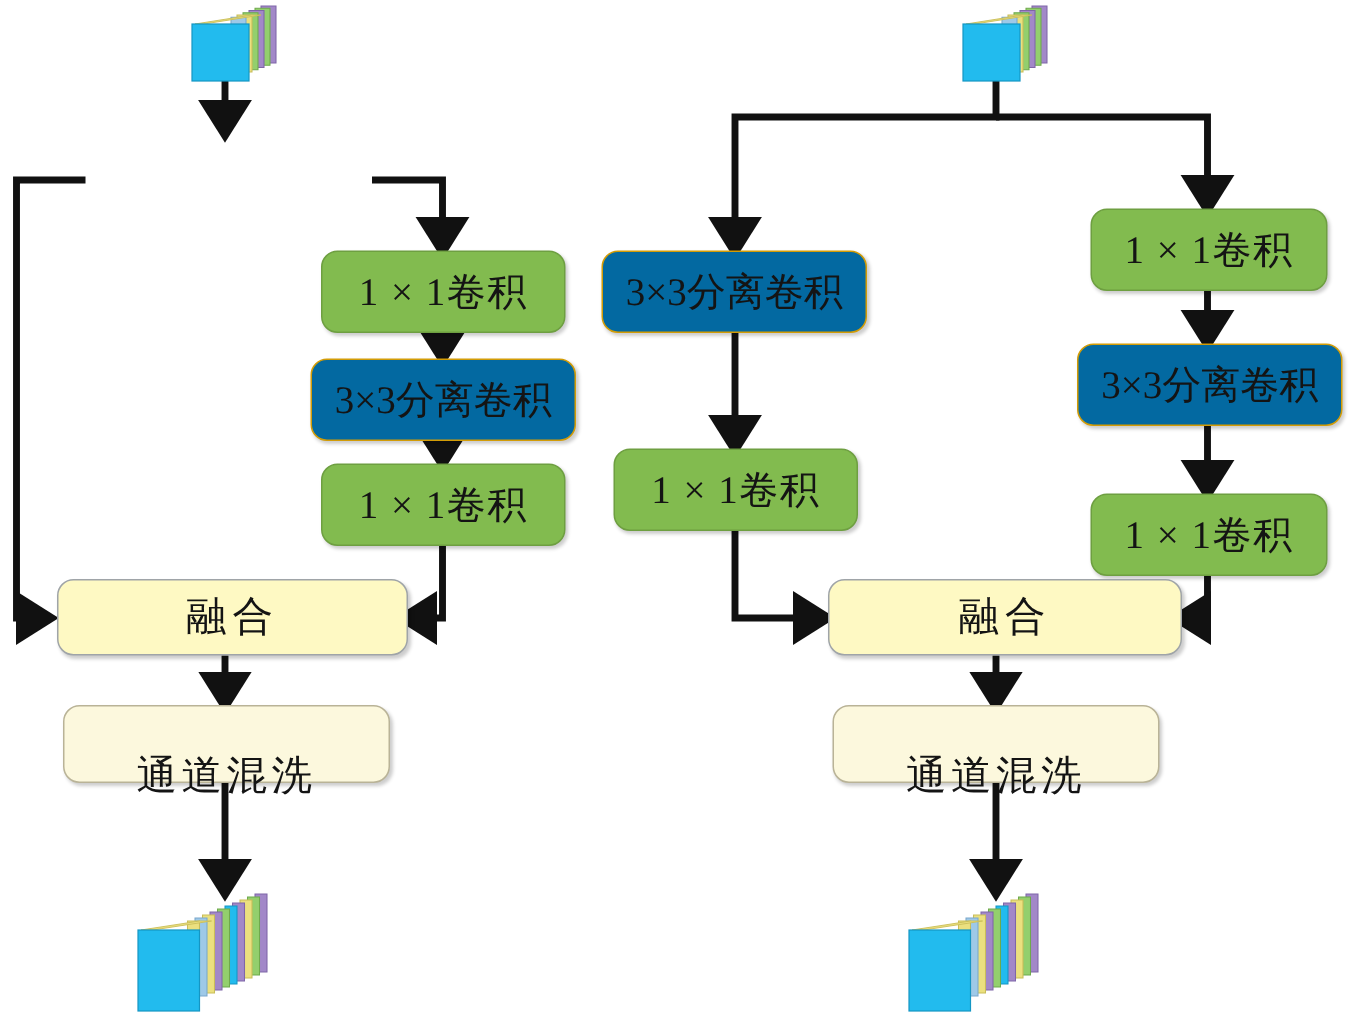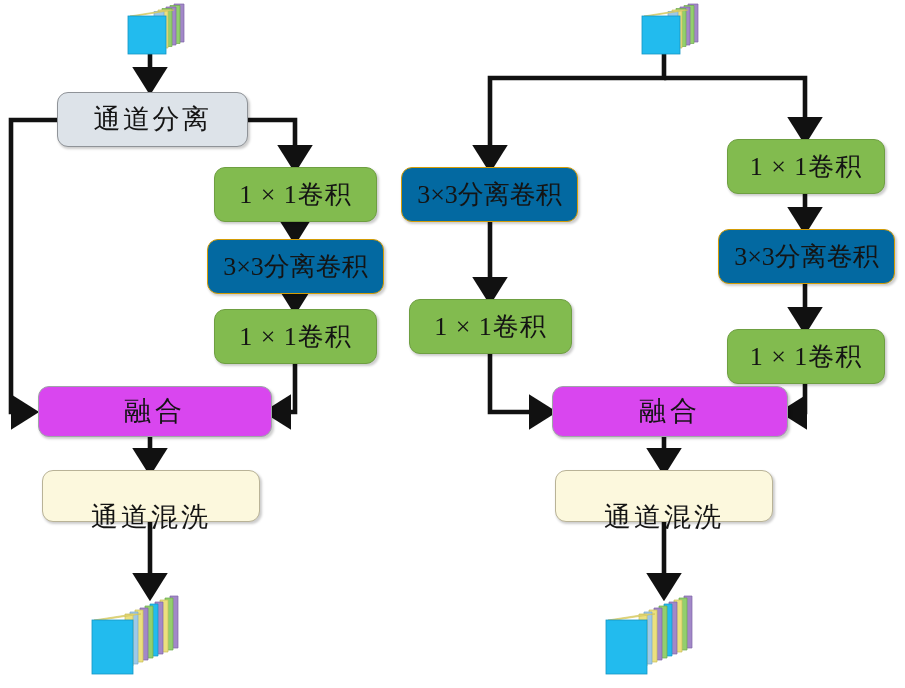--- a/index.html
+++ b/index.html
@@ -62,21 +62,21 @@
   .node.conv3 {
     background: #0369a1;
     border-color: #d39c06;
   }
   .node.conv3 .label {
     font-size: 26px;
     letter-spacing: 0px;
   }
 
   .node.fuse {
-    background: #d946ef;
+    background: #fef9c3;
     border-color: #9fa4a8;
   }
   .node.fuse .label {
     font-size: 27px;
     letter-spacing: 4px;
   }
 
   .node.shuffle {
     background: #fcf8dd;
     border-color: #b9b397;
@@ -146,23 +146,20 @@
     <polygon points="48,5 58,5 58,43 48,43" fill="#a288c8" stroke="#7f66a8" stroke-width="0.7"></polygon>
     <polygon points="44,6.5 54,6.5 54,44.5 44,44.5" fill="#93cf6d" stroke="#6fa94c" stroke-width="0.7"></polygon>
     <polygon points="40,8 50,8 50,46 40,46" fill="#ebe07f" stroke="#c9bd58" stroke-width="0.7"></polygon>
     <polygon points="36,9.5 46,9.5 46,47.5 36,47.5" fill="#9ec9e8" stroke="#7aa8cb" stroke-width="0.7"></polygon>
 
     <polygon points="12,14 50,8 56,8 18,14" fill="#ebe07f" stroke="#c9bd58" stroke-width="0.6"></polygon>
 
     <rect x="10" y="14" width="38" height="38" fill="#22bbee" stroke="#1496c4" stroke-width="0.8"></rect>
   </svg>
 
-  <div class="node split" style="left:57px; top:92px; width:191px; height:55px;">
-    <span class="label">通道分离</span>
-  </div>
 
   <div class="node conv1" style="left:214px; top:167px; width:163px; height:55px;">
     <span class="label">1 × 1卷积</span>
   </div>
 
   <div class="node conv3" style="left:207px; top:239px; width:177px; height:55px;">
     <span class="label">3×3分离卷积</span>
   </div>
 
   <div class="node conv1" style="left:214px; top:309px; width:163px; height:55px;">

